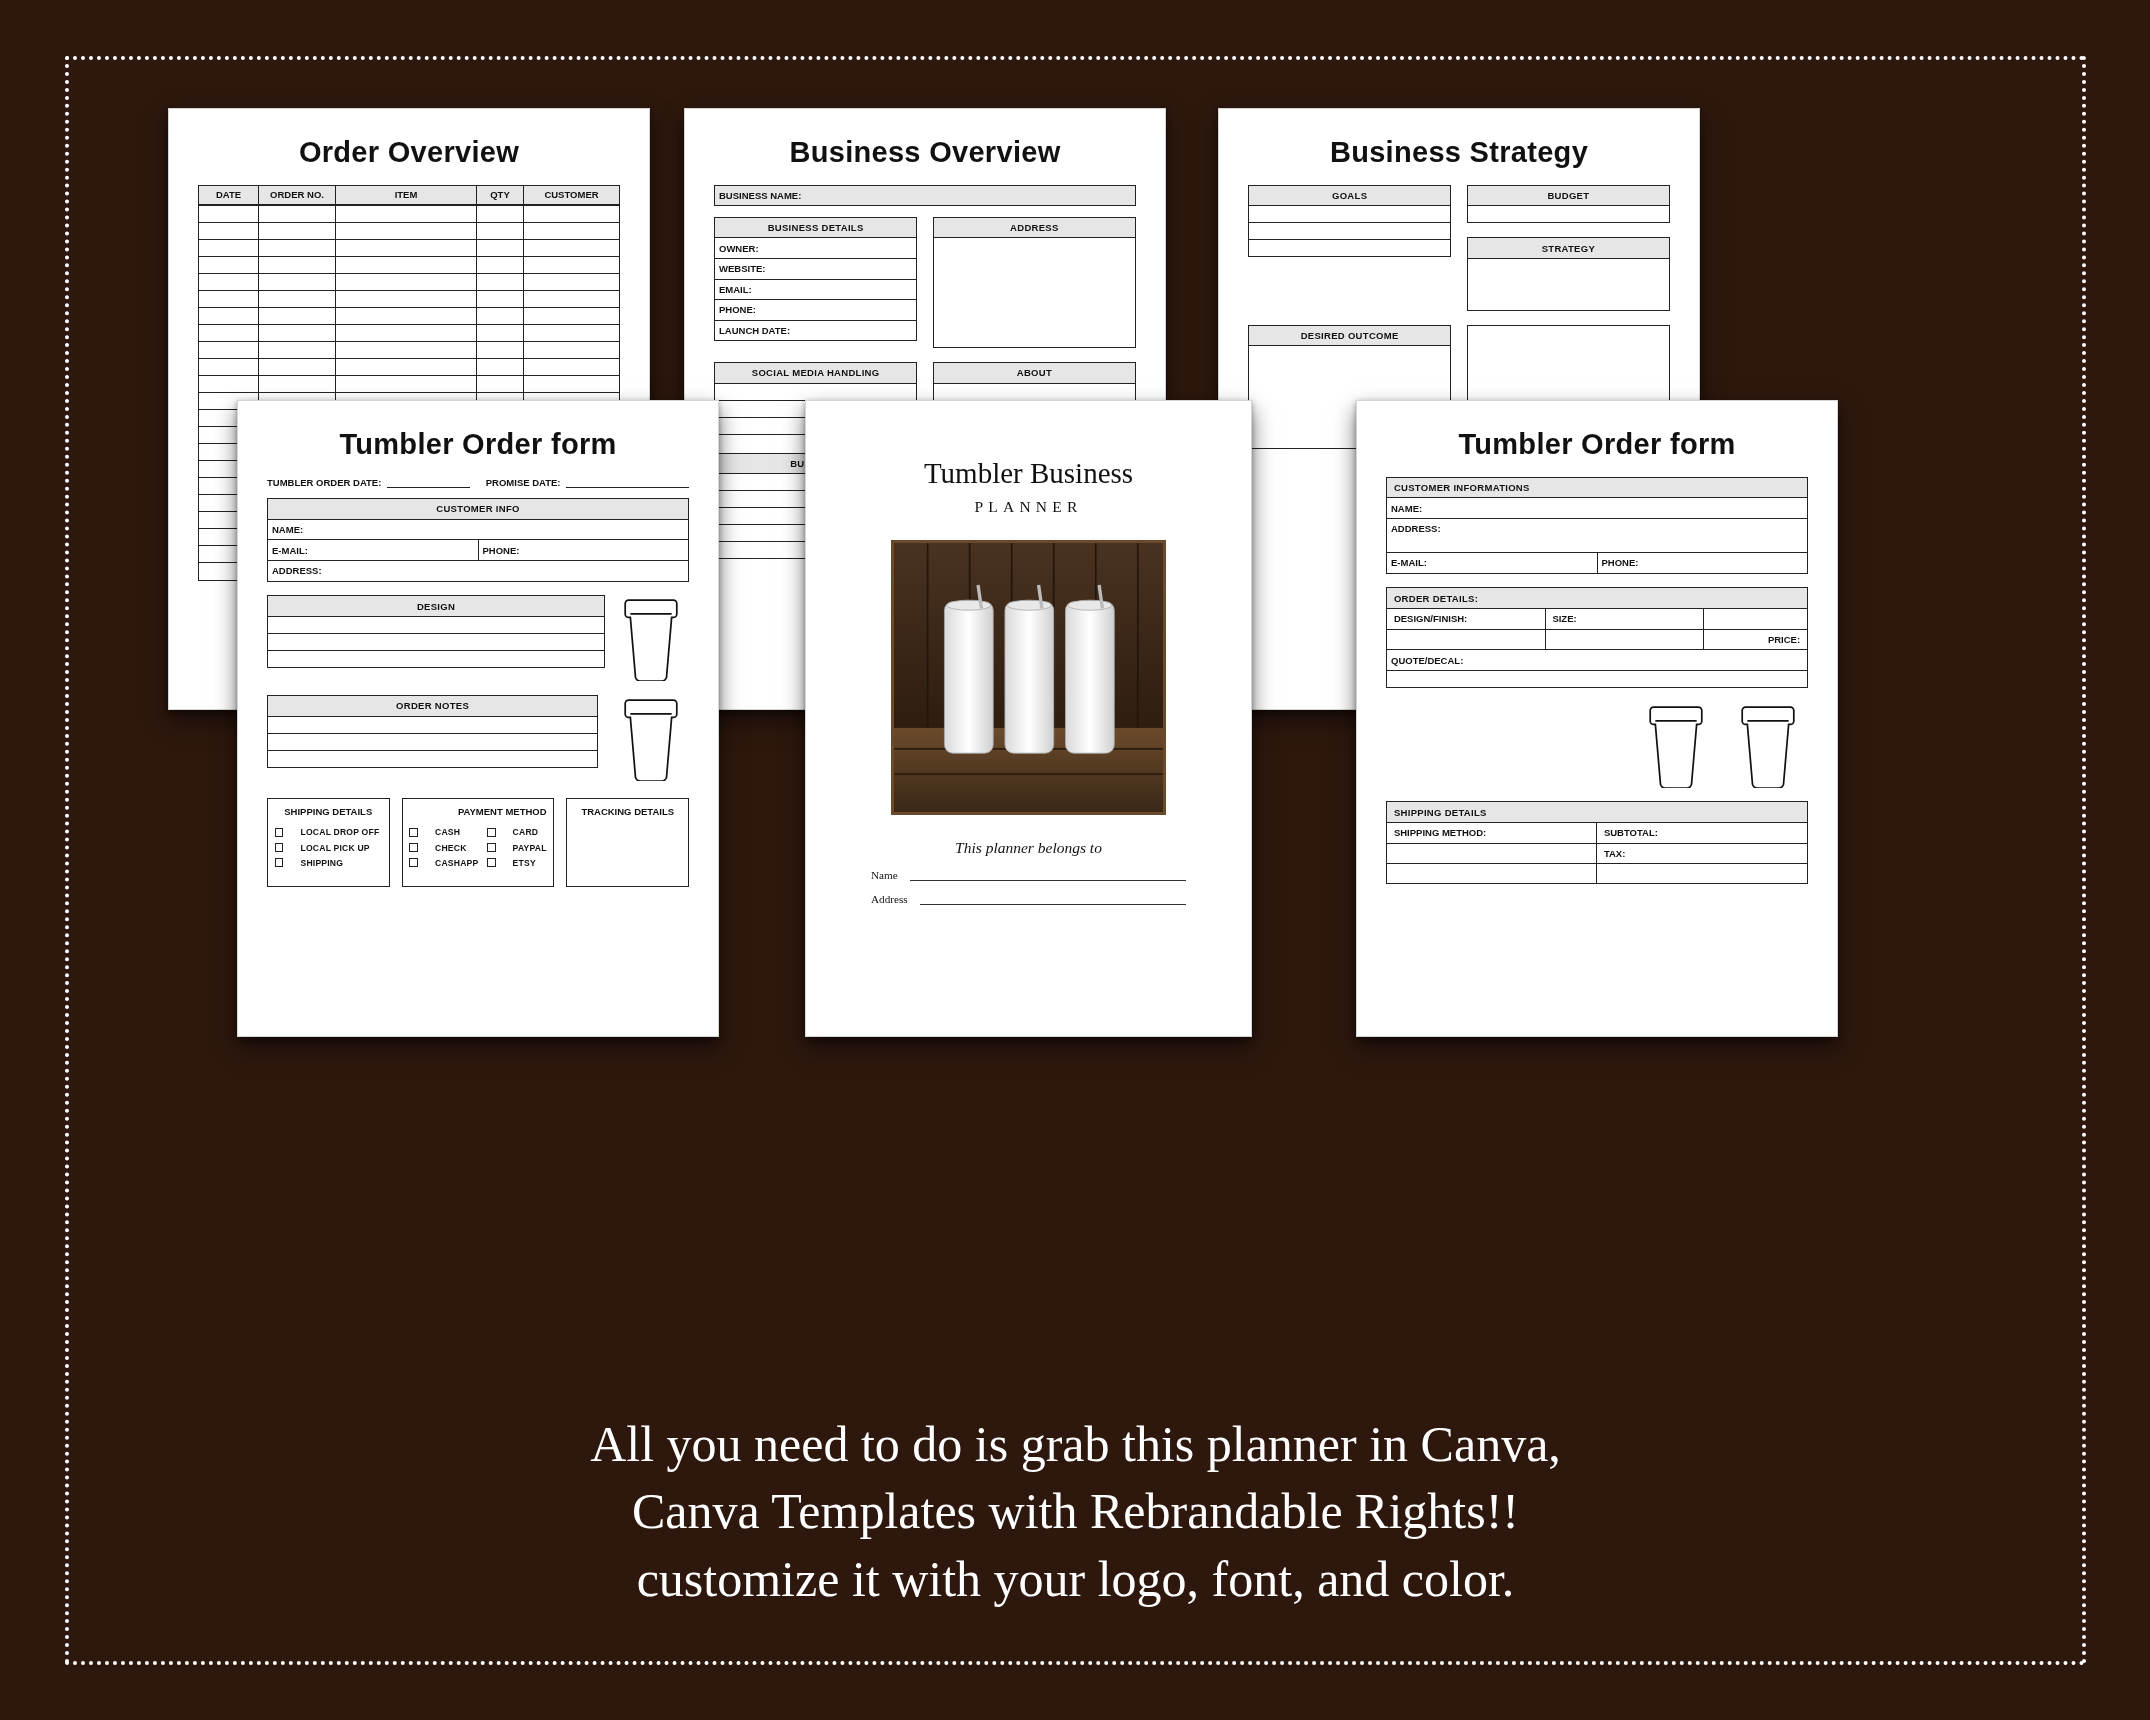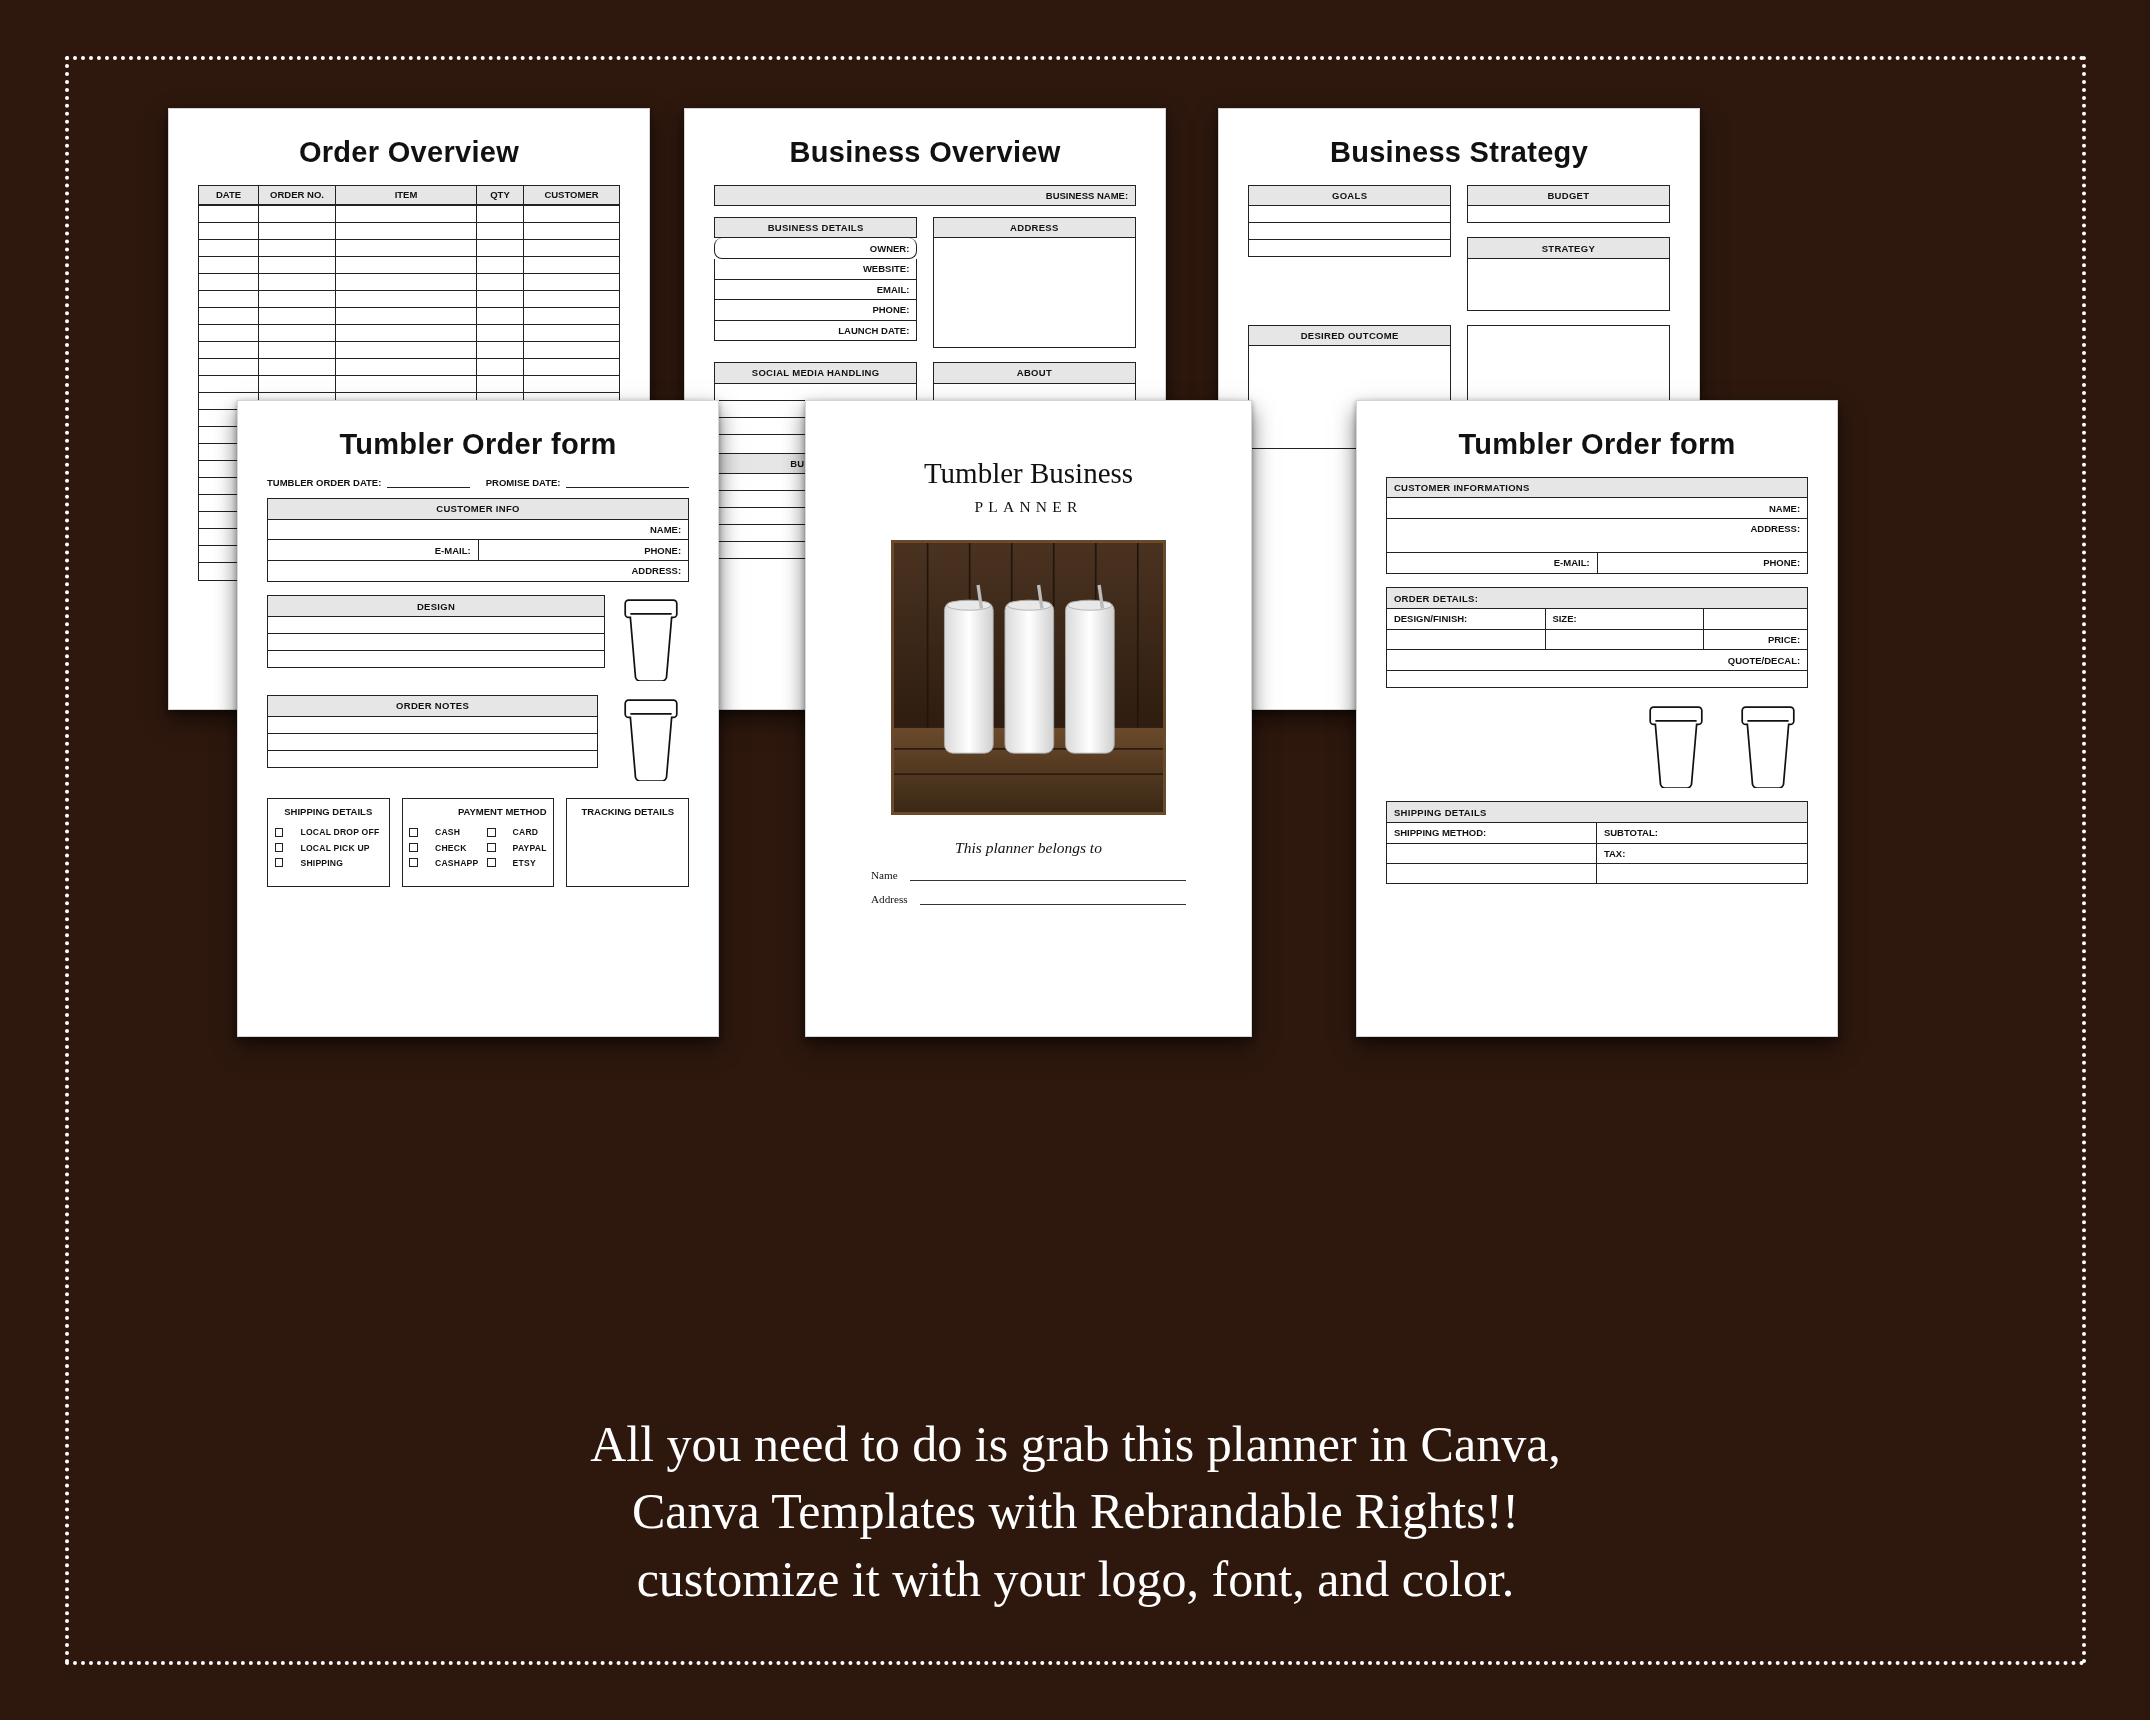--- a/index.html
+++ b/index.html
@@ -100,21 +100,21 @@
   #page-order-form-left { left: 172px; top: 344px; width: 482px; height: 637px; z-index: 3; }
   #page-cover { left: 740px; top: 344px; width: 447px; height: 637px; z-index: 3; }
   #page-order-form-right { left: 1291px; top: 344px; width: 482px; height: 637px; z-index: 3; }
 
   
   .section-title { background: var(--grey); border:1.3px solid var(--line); text-align:center; padding:4.3px 0; font-size:9.5px; font-weight:800; letter-spacing:0.3px; }
   .blank-row { border:1.3px solid var(--line); border-top:none; height:17px; }
   .blank-box { border:1.3px solid var(--line); height: 103px; }
   .two-col { display:grid; grid-template-columns: 1fr 1fr; gap: 15.5px; }
   .three-col { display:grid; grid-template-columns: 1fr 1fr 1fr; gap: 12px; }
-  .label-left { text-align:right; padding-left:4px; }
+  .label-left { text-align:left; padding-left:4px; }
   .p-small { font-size: 9.5px; font-weight:700; }
   .tight > * + * { margin-top: 5.2px; }
   .mt-12 { margin-top: 10.3px; }
   .mt-16 { margin-top: 13.8px; }
   .mt-20 { margin-top: 17px; }
 </style>
 </head>
 <body>
 
 <div class="dotted-frame"></div>
@@ -288,21 +288,21 @@
         </div>
     </div>
   </section>
 
   <section id="page-business-overview" class="page">
     <h2>Business Overview</h2>
     <div class="field gh label-left">BUSINESS NAME:</div>
     <div class="two-col mt-12">
       <div>
         <div class="section-title">BUSINESS DETAILS</div>
-        <div class="field label-left" style="border-top:none;border-radius:8px;">OWNER:</div>
+        <div class="field label-left" style="border-top:none;">OWNER:</div>
         <div class="field label-left" style="border-top:none;">WEBSITE:</div>
         <div class="field label-left" style="border-top:none;">EMAIL:</div>
         <div class="field label-left" style="border-top:none;">PHONE:</div>
         <div class="field label-left" style="border-top:none;">LAUNCH DATE:</div>
       </div>
       <div>
         <div class="section-title">ADDRESS</div>
         <div class="blank-box" style="border-top:none; height: 110px;"></div>
       </div>
     </div>

